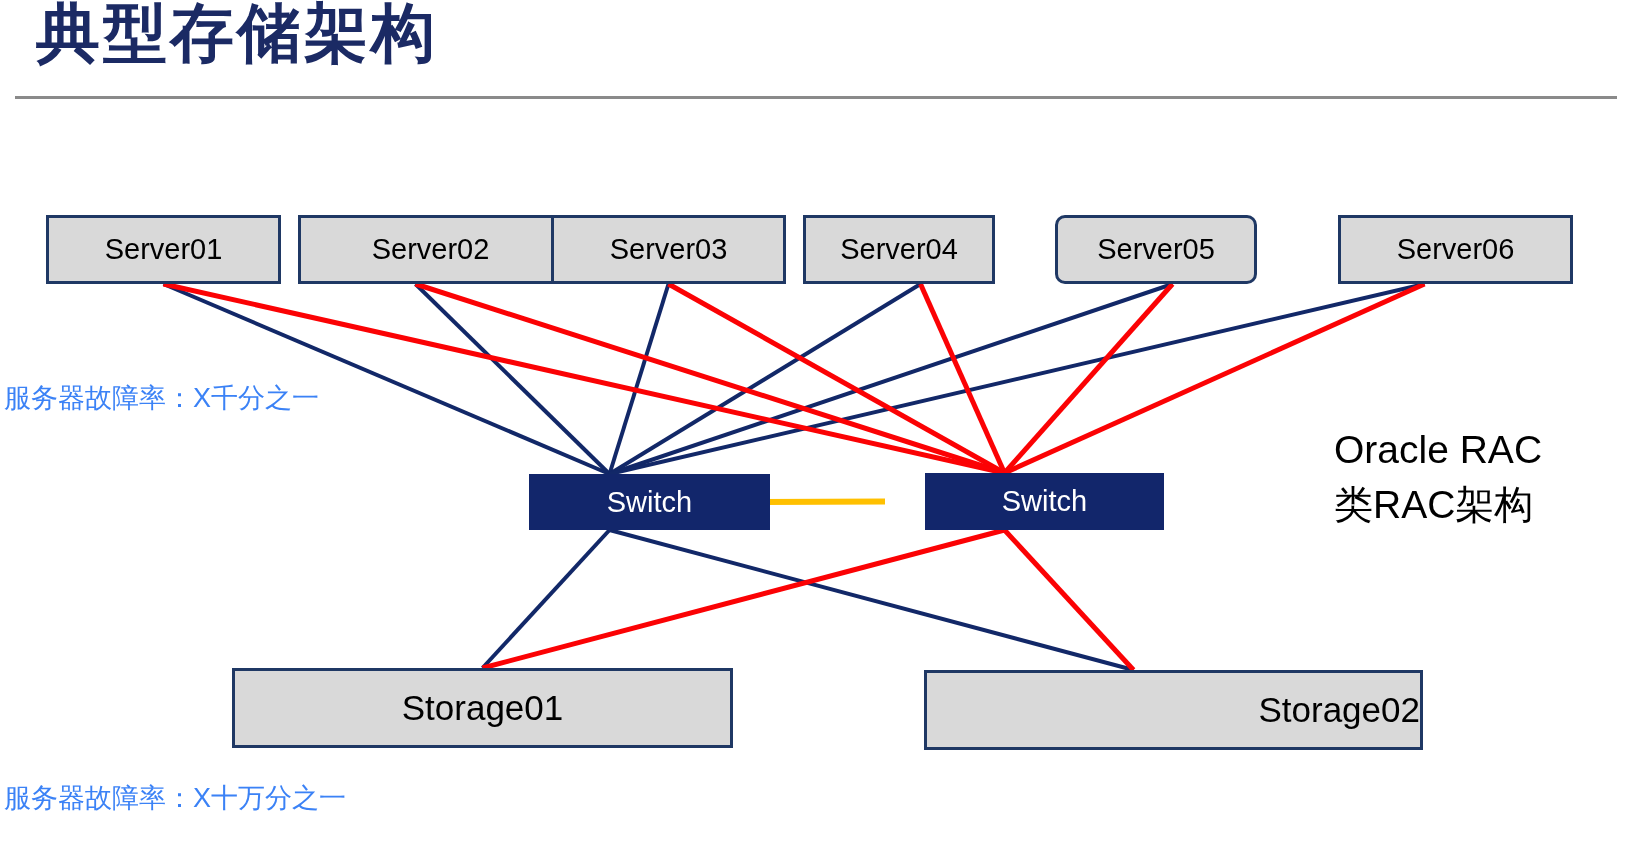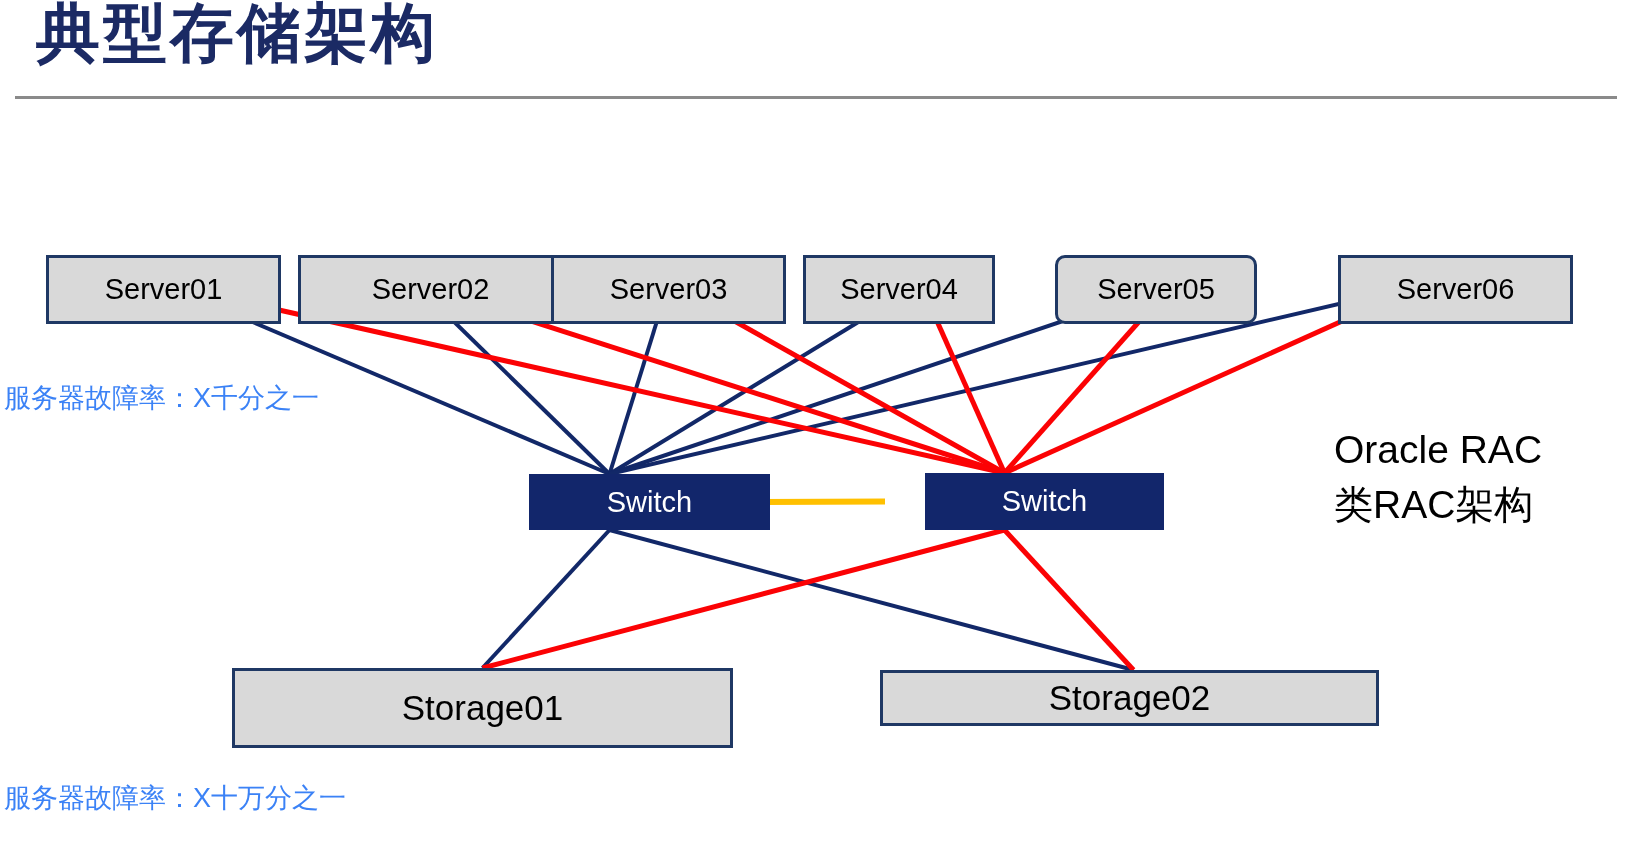--- a/index.html
+++ b/index.html
@@ -7,21 +7,21 @@
   .stage{position:relative;width:1632px;height:847px;background:#ffffff;overflow:hidden;}
 
   .title{position:absolute;left:36px;top:-8px;font-size:64px;font-weight:700;
          color:#1b2a64;letter-spacing:3px;line-height:1.3;}
   .rule{position:absolute;left:15px;width:1602px;top:96px;height:3px;background:#8a8a8a;}
 
   #edges{position:absolute;left:0;top:0;z-index:1;}
 
   .node{position:absolute;display:flex;align-items:center;justify-content:center;
         box-sizing:border-box;z-index:2;text-align:center;}
-  .server{background:#d9d9d9;border:3px solid #1f3864;color:#000;font-size:29px;margin-top:40px;}
+  .server{background:#d9d9d9;border:3px solid #1f3864;color:#000;font-size:29px;}
   .switch{background:#12266b;color:#ffffff;font-size:29px;margin-left:40px;}
   .storage{background:#d9d9d9;border:3px solid #1f3864;color:#000;font-size:35px;}
 
   .note{position:absolute;color:#3b82f6;font-size:27px;z-index:3;white-space:nowrap;}
   .note-server-rate{left:4px;top:380px;}
   .note-storage-rate{left:4px;top:780px;}
   .side-note{position:absolute;left:1334px;top:422px;color:#000;font-size:39px;
              line-height:1.42;z-index:3;white-space:nowrap;}
 </style>
 </head>
@@ -74,21 +74,21 @@
   <div class="node switch" style="left: 489px; top: 474px; width: 241px; height: 56px;">
     <span>Switch</span>
   </div>
   <div class="node switch" style="left: 885px; top: 473px; width: 239px; height: 57px;">
     <span>Switch</span>
   </div>
 
   <div class="node storage" style="left: 232px; top: 668px; width: 501px; height: 80px;">
     <span>Storage01</span>
   </div>
-  <div class="node storage" style="left: 880px; top: 670px; width: 499px; height: 56px;">
+  <div class="node storage" style="left: 924px; top: 670px; width: 499px; height: 80px; justify-content: flex-end;">
     <span>Storage02</span>
   </div>
 
   <div class="note note-server-rate">服务器故障率：X千分之一</div>
   <div class="note note-storage-rate">服务器故障率：X十万分之一</div>
 
   <div class="side-note">
     <div>Oracle RAC</div>
     <div>类RAC架构</div>
   </div>

